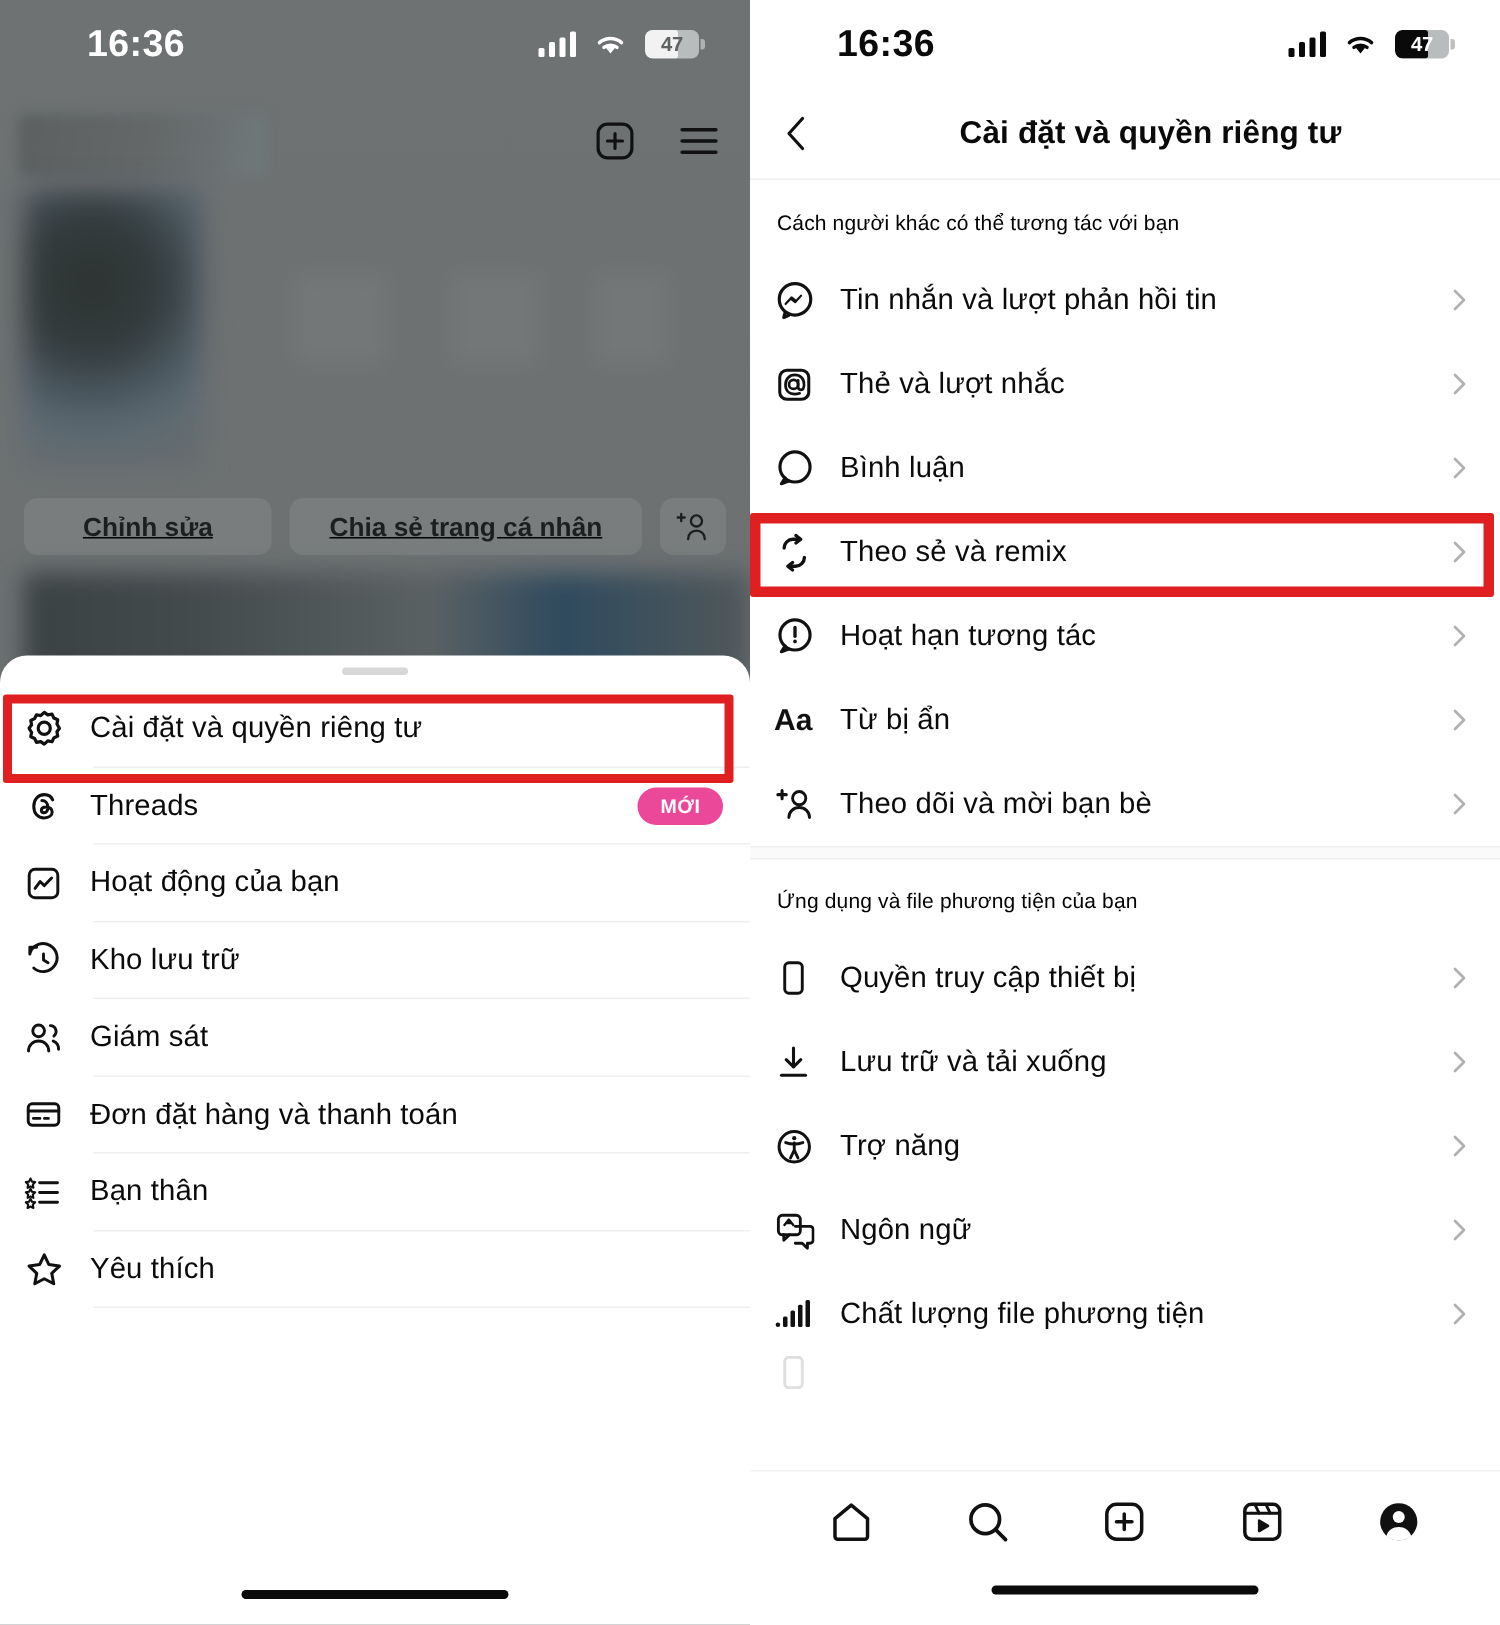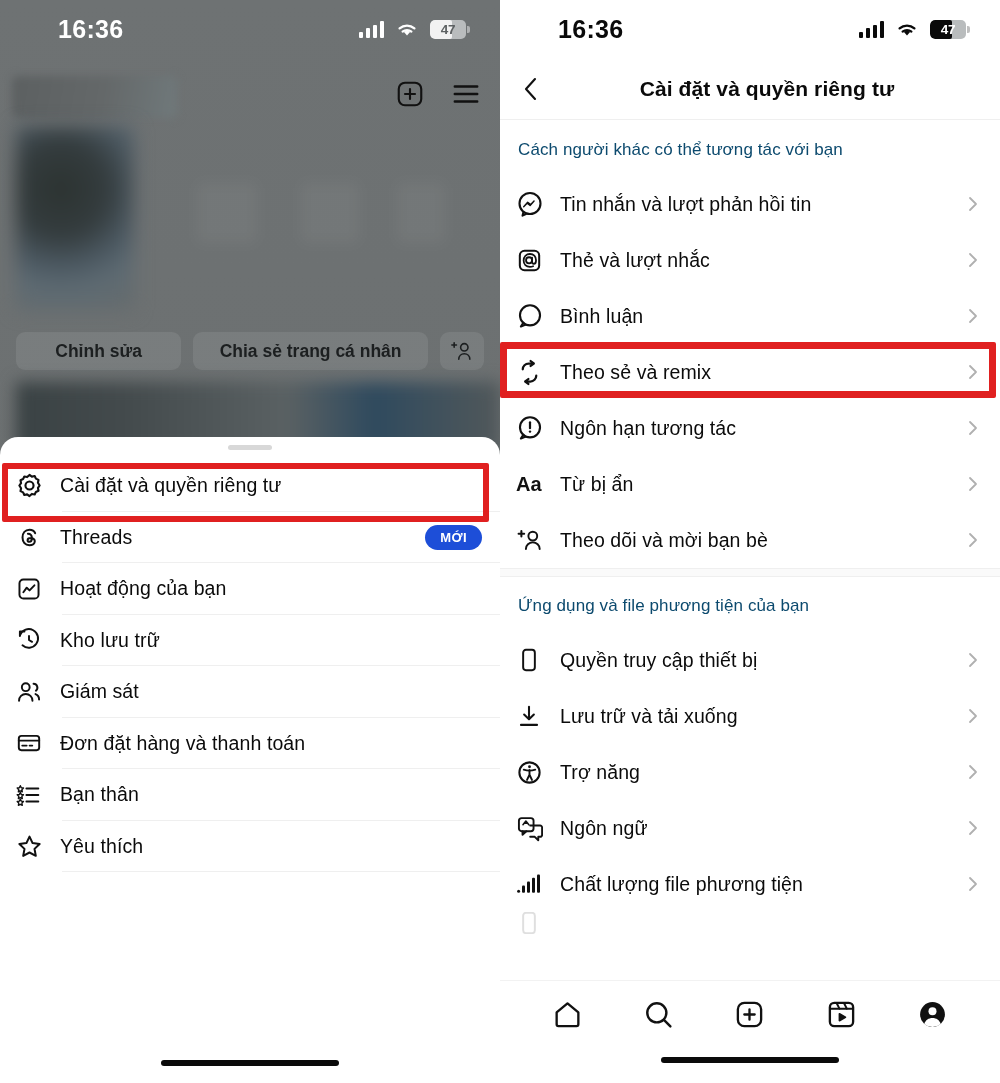--- a/index.html
+++ b/index.html
@@ -59,21 +59,21 @@
   .avatar-blur {
     position: absolute; left: 16px; top: 64px; width: 118px; height: 185px; border-radius: 4px;
     background: radial-gradient(circle at 38% 34%, #2c3331 0%, #343c3e 32%, #4d5a63 55%, #5d6a72 70%, #676c6d 100%);
     filter: blur(9px);
   }
   .stat-blur { position: absolute; top: 120px; height: 62px; border-radius: 6px; background: rgba(255,255,255,.045); filter: blur(7px); }
   .stat-blur.s1 { left: 196px; width: 62px; }
   .stat-blur.s2 { left: 300px; width: 60px; }
   .stat-blur.s3 { left: 396px; width: 50px; }
 
-  .profile-buttons { position: absolute; left: 0; right: 0; top: 332px; display: flex; gap: 12px; padding: 0 16px; }
+  .profile-buttons { position: absolute; left: 0; right: 0; top: 332px; display: flex; gap: 12px; padding: 0 16px; text-decoration: underline; }
   .pbtn {
     height: 38px; border-radius: 9px; background: rgba(255,255,255,.085);
     display: flex; align-items: center; justify-content: center;
     color: #1c1f20; font-size: 17.5px; font-weight: 600;
   }
   .pbtn.edit { flex: 1.02; }
   .pbtn.share { flex: 1.45; }
   .pbtn.addfriend { width: 44px; }
 
   .grid-blur {
@@ -90,41 +90,41 @@
   .sheet-handle { width: 44px; height: 5px; border-radius: 3px; background: #d8d8d8; margin: 8px auto 0; }
   .sheet-list { margin-top: 10px; }
   .srow {
     position: relative; height: 51.5px; display: flex; align-items: center;
     padding-left: 16px; padding-right: 18px;
   }
   .srow .sico { width: 44px; display: flex; align-items: center; justify-content: flex-start; color: #111; }
   .srow .slabel { font-size: 19.5px; color: #0b0b0b; letter-spacing: .1px; }
   .srow .sdiv { position: absolute; left: 62px; right: 0; bottom: 0; height: 1px; background: #efefef; }
   .badge-new {
-    margin-left: auto; background: #1d4ed8; color: #fff; font-size: 13px; font-weight: 700;
+    margin-left: auto; background: #ec4899; color: #fff; font-size: 13px; font-weight: 700;
     padding: 5px 15px; border-radius: 14px; letter-spacing: .4px;
   }
 
   .hl-left {
     position: absolute; left: 2px; top: 463px; width: 487px; height: 59px;
     border: 6px solid #e02020; border-radius: 2px; pointer-events: none; z-index: 5;
   }
 
   
   #right-screen { background: #fff; }
   .nav-header {
     position: absolute; top: 58px; left: 0; right: 0; height: 62px;
     display: flex; align-items: center; border-bottom: 1px solid #efefef;
   }
   .back-btn { width: 62px; display: flex; align-items: center; justify-content: center; color: #111; }
   .nav-title { flex: 1; text-align: center; font-size: 21px; font-weight: 700; color: #0a0a0a; margin-left: -28px; letter-spacing: .1px; }
 
   .settings-scroll { position: absolute; top: 121px; left: 0; right: 0; bottom: 0; overflow: hidden; }
   .sec-head {
-    font-size: 17px; color: #0c4a6e; padding: 19px 18px 16px; letter-spacing: .1px;
+    font-size: 14px; color: #000000; padding: 19px 18px 16px; letter-spacing: .1px;
   }
   .sec-gap { height: 9px; background: #fafafa; border-top: 1px solid #efefef; border-bottom: 1px solid #efefef; }
   .rrow { position: relative; height: 56px; display: flex; align-items: center; padding: 0 18px 0 16px; }
   .rrow .rico { width: 44px; display: flex; align-items: center; justify-content: flex-start; color: #111; }
   .rrow .rlabel { font-size: 19.5px; color: #0b0b0b; letter-spacing: .1px; }
   .rrow .rcount { margin-left: auto; font-size: 17px; color: #8e8e8e; padding-right: 14px; }
   .rrow .rchev { margin-left: auto; color: #b0b0b0; display: flex; align-items: center; }
   .rrow .rcount + .rchev { margin-left: 0; }
   .partial-row { height: 22px; opacity: .13; overflow: hidden; }
 
@@ -408,21 +408,21 @@
         </div>
         <div class="rrow">
           <span class="rico">
             <svg width="28" height="28" viewBox="0 0 24 24" fill="none" stroke="#111" stroke-width="1.7" stroke-linecap="round" stroke-linejoin="round">
               <circle cx="12" cy="11.4" r="8.6" stroke-width="1.8"></circle>
               <path d="M6.4 17.6L4.2 21l4.2-1.6" stroke-width="1.8"></path>
               <path d="M12 7.1v5.1" stroke-width="1.9"></path>
               <circle cx="12" cy="15.1" r="1.05" fill="#111" stroke="none"></circle>
             </svg>
           </span>
-          <span class="rlabel">Ngôn hạn tương tác</span>
+          <span class="rlabel">Hoạt hạn tương tác</span>
           <span class="rchev">
             <svg width="18" height="20" viewBox="0 0 14 20" fill="none" stroke="#b0b0b0" stroke-width="1.8" stroke-linecap="round" stroke-linejoin="round">
               <path d="M4 4l6 6-6 6"></path>
             </svg>
           </span>
         </div>
         <div class="rrow">
           <span class="rico">
             <svg width="30" height="24" viewBox="0 0 30 24">
               <text x="0" y="18.5" font-family="Liberation Sans, sans-serif" font-size="20" font-weight="700" fill="#111">Aa</text>

